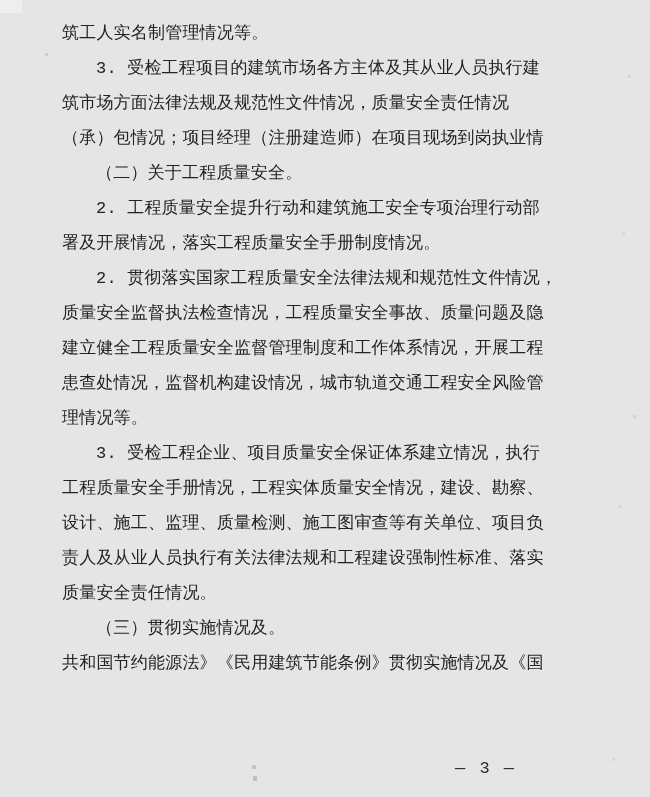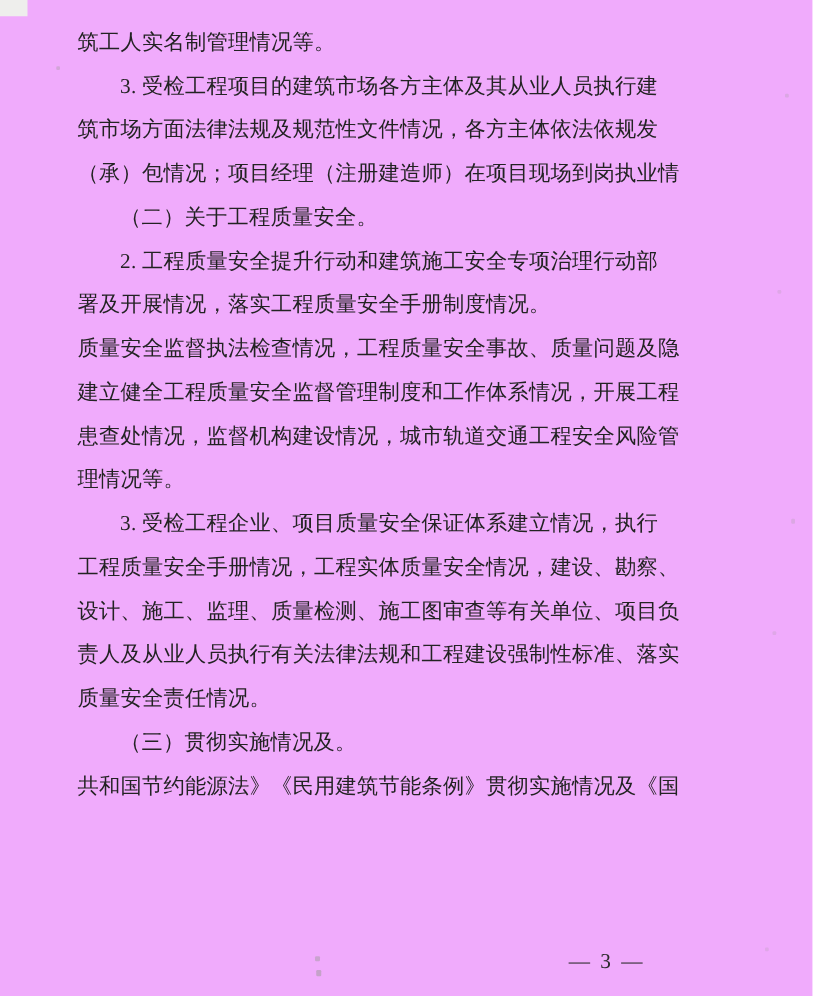--- a/index.html
+++ b/index.html
@@ -4,23 +4,23 @@
 <style>
   html, body {
     margin: 0;
     padding: 0;
     background: #ffffff;
   }
   .page {
     position: relative;
     width: 650px;
     height: 797px;
-    background: #f0abfc;
+    background: #e5e5e5;
     overflow: hidden;
-    font-family: Liberation Serif, serif;
+    font-family: Liberation Mono, monospace;
     color: #232323;
   }
   
   .corner-artifact {
     position: absolute;
     left: 0;
     top: 0;
     width: 22px;
     height: 13px;
     background: #eeeeec;
@@ -71,25 +71,26 @@
 </style>
 </head>
 <body>
 
 <div class="page">
   <div class="corner-artifact"></div>
 
   <div class="doc-body">
       <div class="line">筑工人实名制管理情况等。</div>
       <div class="line indent">3. 受检工程项目的建筑市场各方主体及其从业人员执行建</div>
-      <div class="line">筑市场方面法律法规及规范性文件情况，各方主体依法依规发</div>
+      <div class="line">筑市场方面法律法规及规范性文件情况，质量安全责任情况</div>
       <div class="line">（承）包情况；项目经理（注册建造师）在项目现场到岗执业情</div>
       <div class="line indent">（二）关于工程质量安全。</div>
       <div class="line indent">2. 工程质量安全提升行动和建筑施工安全专项治理行动部</div>
       <div class="line">署及开展情况，落实工程质量安全手册制度情况。</div>
+      <div class="line indent">2. 贯彻落实国家工程质量安全法律法规和规范性文件情况，</div>
       <div class="line">质量安全监督执法检查情况，工程质量安全事故、质量问题及隐</div>
       <div class="line">建立健全工程质量安全监督管理制度和工作体系情况，开展工程</div>
       <div class="line">患查处情况，监督机构建设情况，城市轨道交通工程安全风险管</div>
       <div class="line">理情况等。</div>
       <div class="line indent">3. 受检工程企业、项目质量安全保证体系建立情况，执行</div>
       <div class="line">工程质量安全手册情况，工程实体质量安全情况，建设、勘察、</div>
       <div class="line">设计、施工、监理、质量检测、施工图审查等有关单位、项目负</div>
       <div class="line">责人及从业人员执行有关法律法规和工程建设强制性标准、落实</div>
       <div class="line">质量安全责任情况。</div>
       <div class="line indent">（三）贯彻实施情况及。</div>

